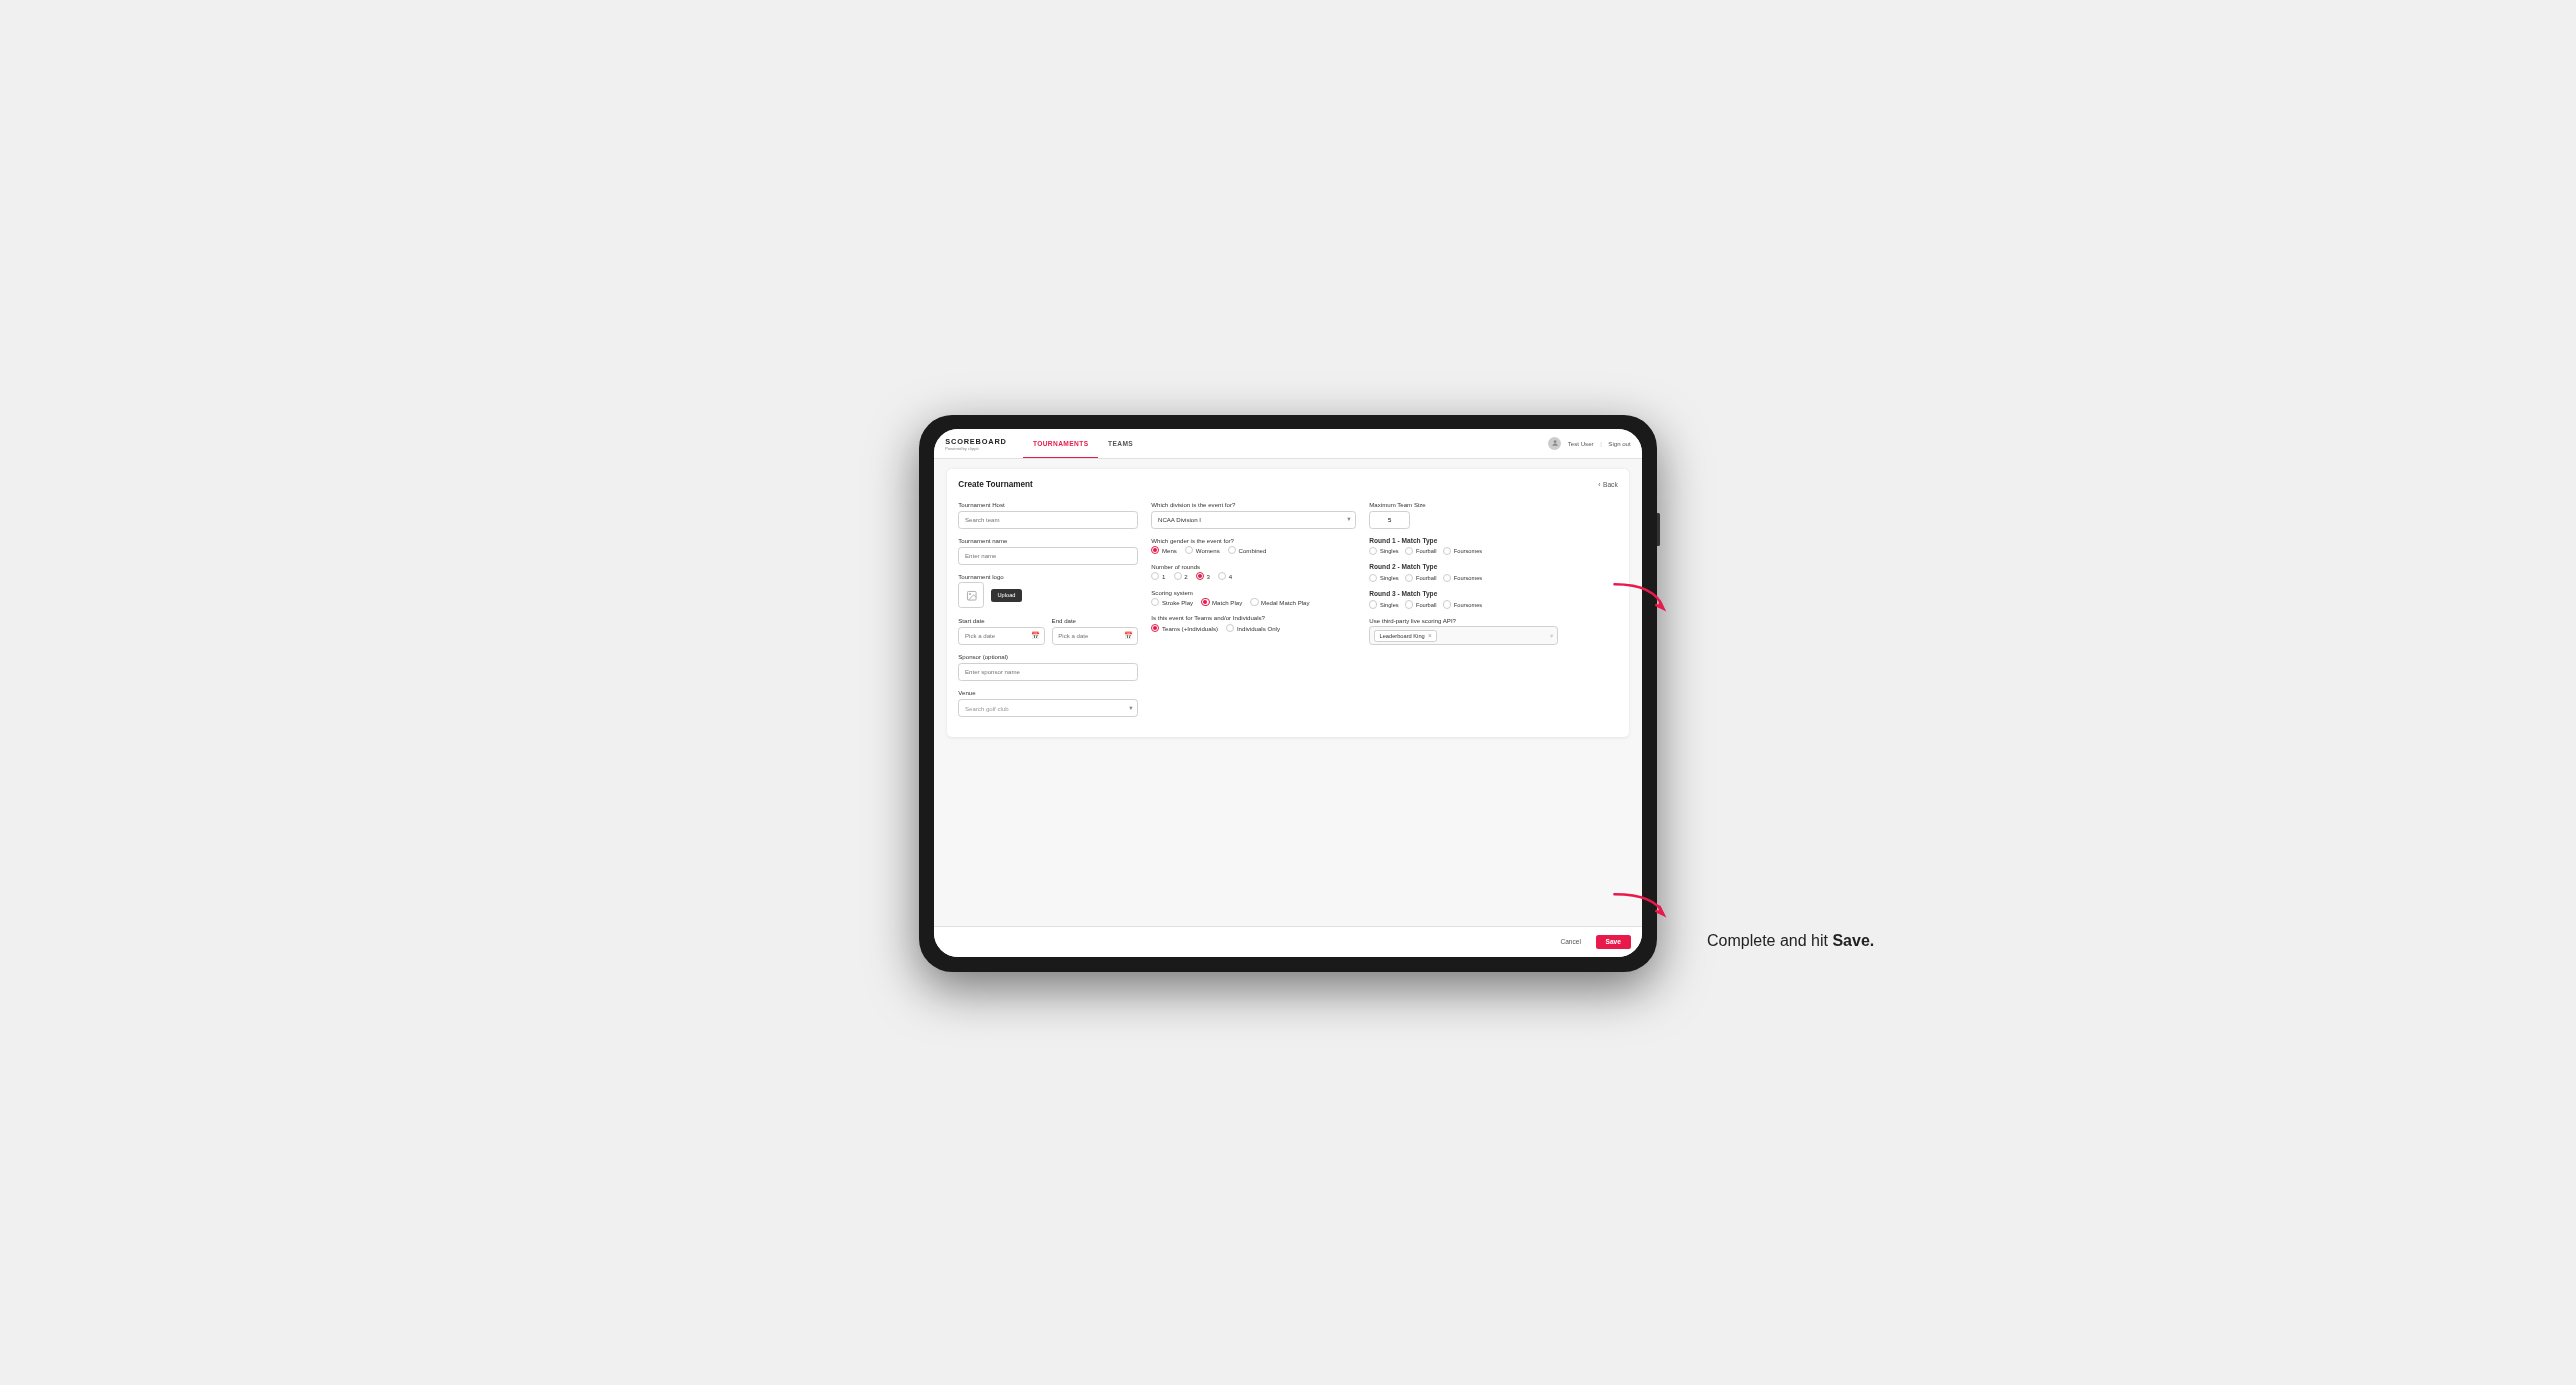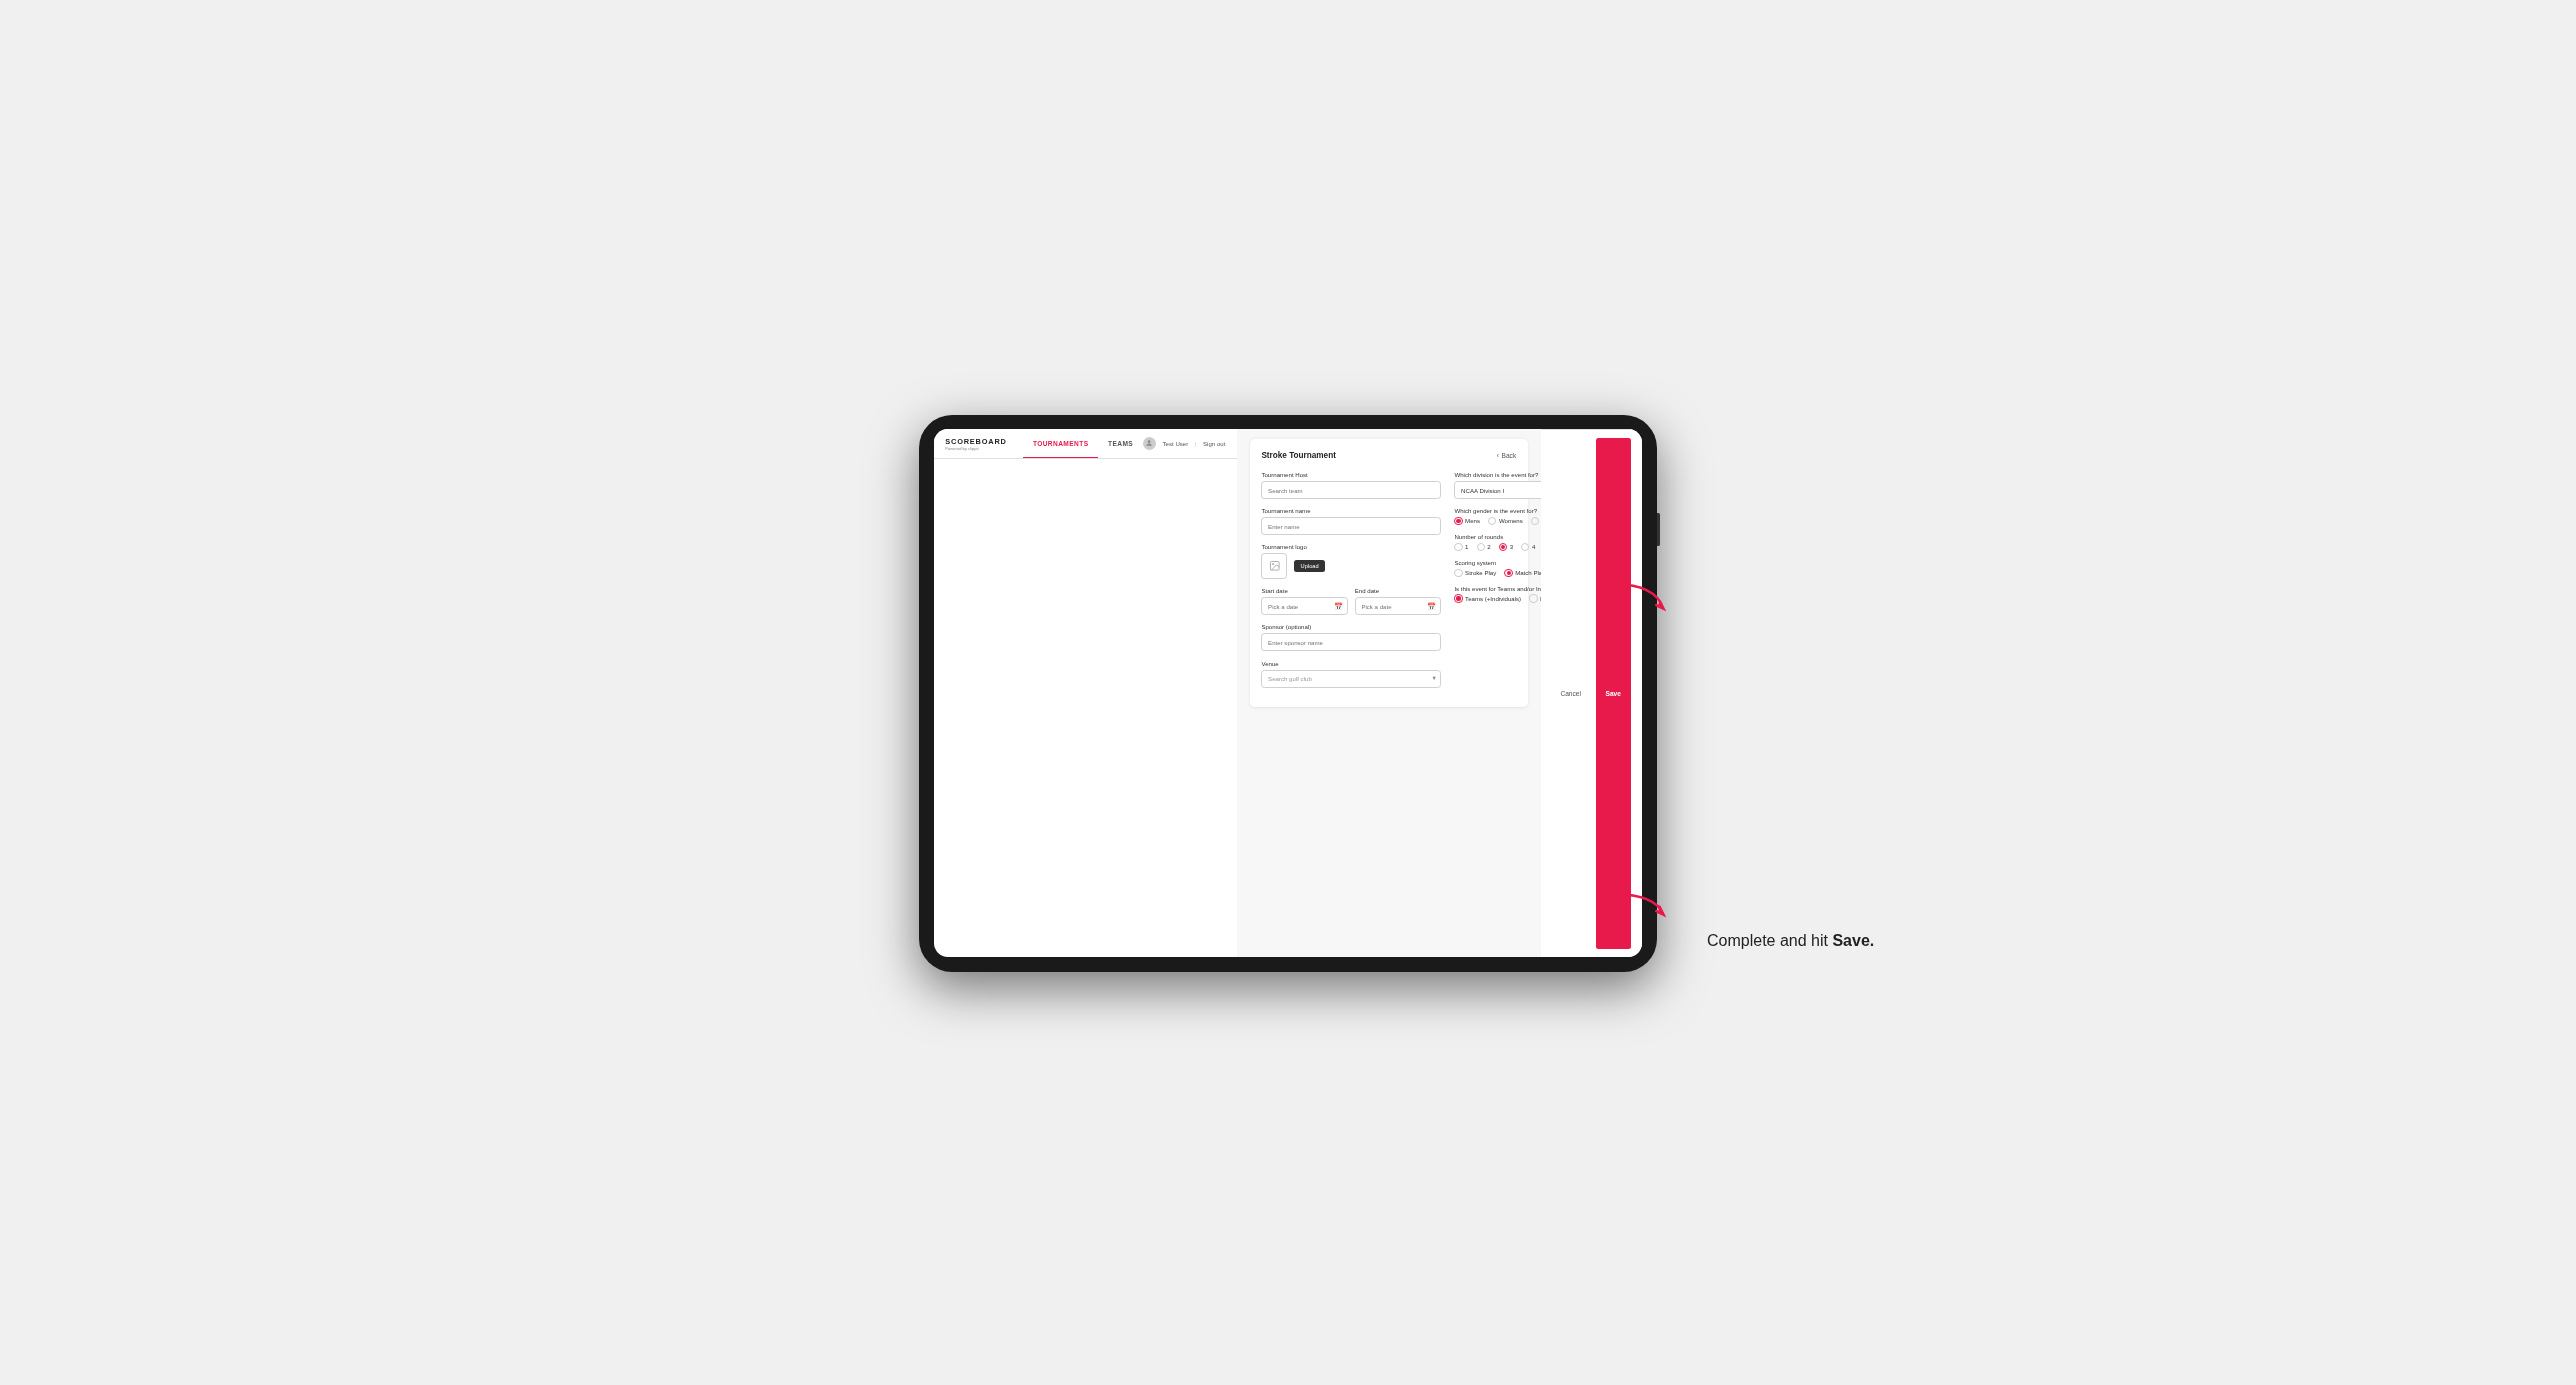--- a/index.html
+++ b/index.html
@@ -34,24 +34,24 @@
       width: 3.3px;
       height: 33px;
       background: #333;
       border-radius: 0 1.6px 1.6px 0;
     }
 
     .tablet-screen {
       width: 100%;
       height: 100%;
       background: #fff;
-      border-radius: 14px;
+      border-radius: 24px;
       overflow: hidden;
       display: flex;
-      flex-direction: row;
+      flex-direction: column;
     }
 
     
     .navbar {
       display: flex;
       align-items: center;
       height: 29.5px;
       background: #fff;
       border-bottom: 0.8px solid #e0e0e0;
       padding: 0 11.5px;
@@ -512,21 +512,21 @@
           <span>Test User</span>
           <span class="nav-divider">|</span>
           <span style="cursor:pointer; color:#555;">Sign out</span>
         </div>
       </div>
 
       <div class="main-content">
         <div class="form-container">
 
           <div class="form-header">
-            <span class="form-title">Stroke Tournament</span>
+            <span class="form-title">Create Tournament</span>
             <div class="back-btn">
               <span class="back-chevron">‹</span>
               <span>Back</span>
             </div>
           </div>
 
           <div class="form-body">
 
             <div>
               <div class="form-group">

